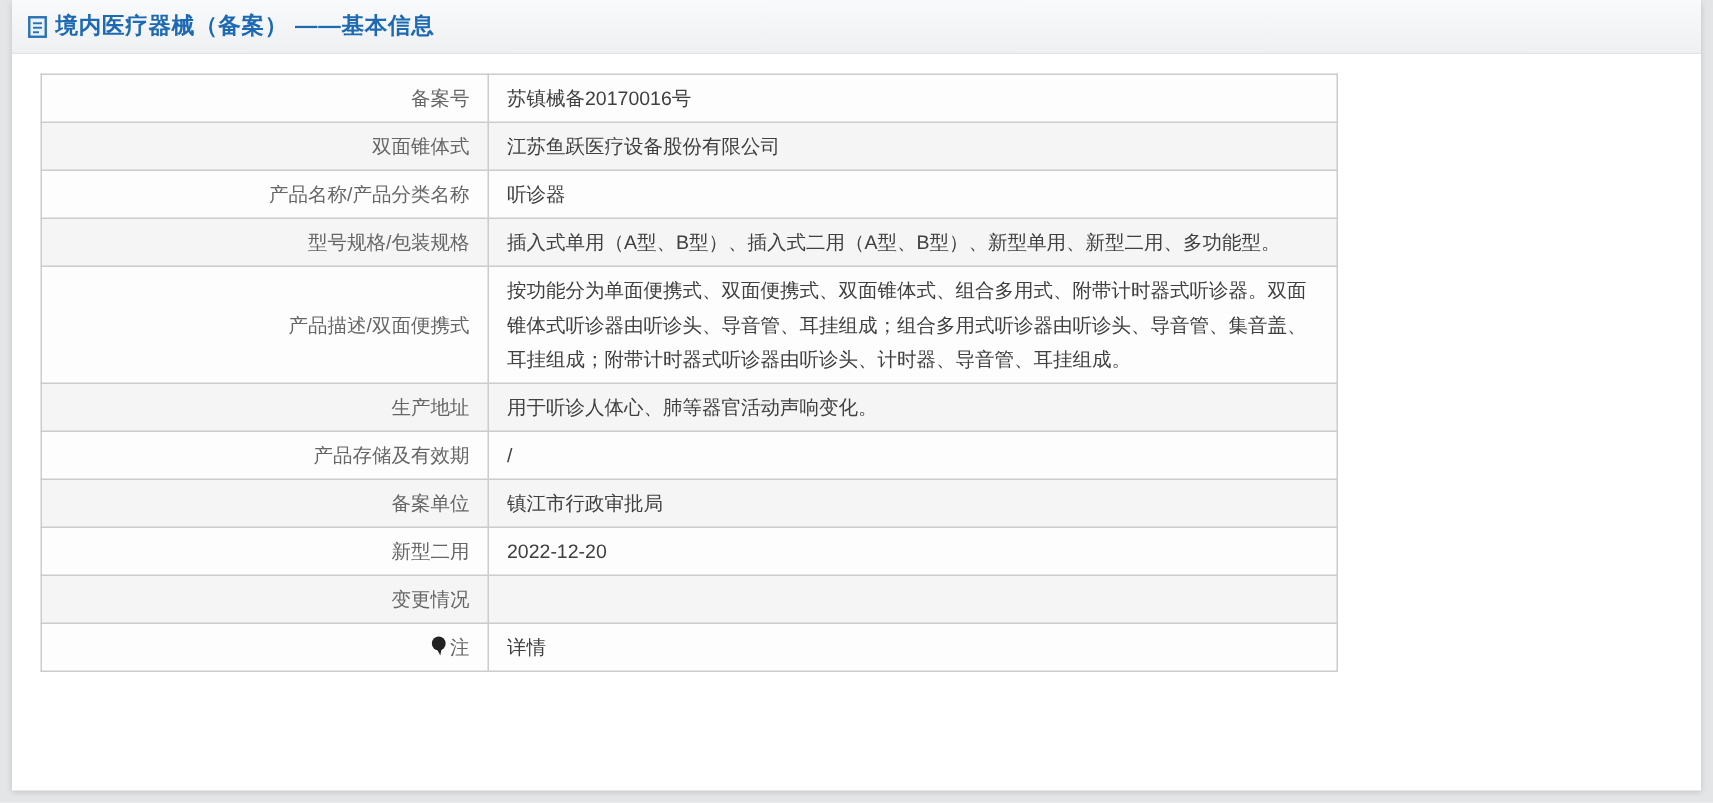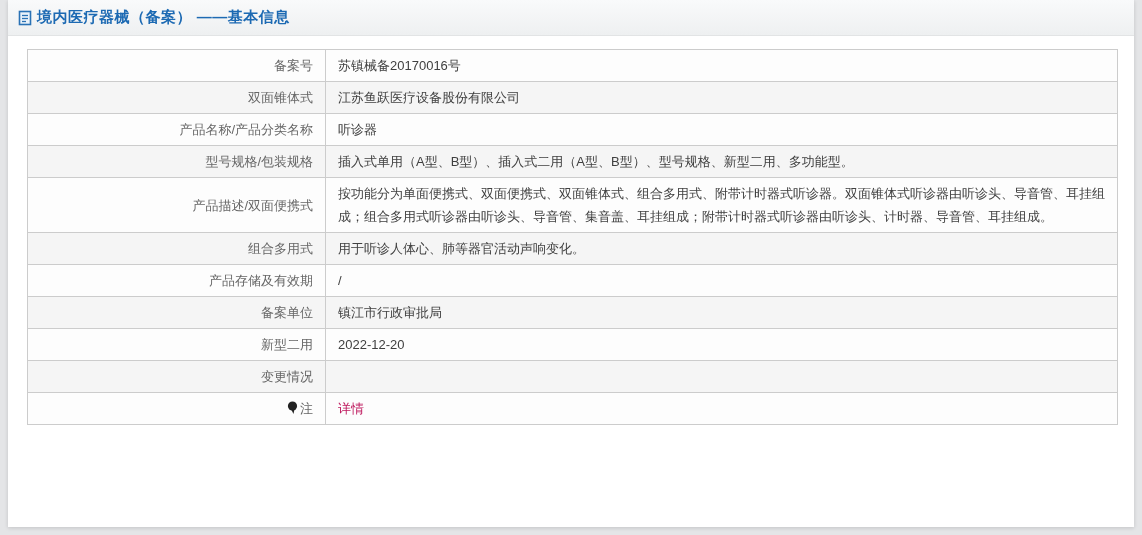--- a/index.html
+++ b/index.html
@@ -28,41 +28,41 @@
   .title {
     color: #1d6ab3;
     font-size: 15px;
     font-weight: bold;
     letter-spacing: 0.5px;
   }
   table.info-table {
     border-collapse: collapse;
     table-layout: fixed;
     margin: 13px 16px 0 19px;
-    width: 1091px;
+    width: 865px;
     font-size: 13px;
     background: #ffffff;
   }
   table.info-table td {
     border: 1px solid #cccccc;
     padding: 4px 12px;
     line-height: 23px;
     vertical-align: middle;
   }
   td.label {
     width: 298px;
     text-align: right;
     color: #666666;
     background: transparent;
   }
   td.value { color: #404040; }
   tr:nth-child(even) { background: #f5f5f5; }
   tr:nth-child(odd)  { background: #fdfdfd; }
   a.details-link {
-    color: #be185d;
+    color: #404040;
     text-decoration: none;
     cursor: pointer;
   }
   .pin { display: inline-flex; vertical-align: -2px; margin-right: 2px; }
 </style>
 </head>
 <body>
 
 <div class="card">
   <div class="section-header">
@@ -86,28 +86,28 @@
         <tr>
     <td class="label"><span>双面锥体式</span></td>
     <td class="value">江苏鱼跃医疗设备股份有限公司</td>
   </tr>
         <tr>
     <td class="label"><span>产品名称/产品分类名称</span></td>
     <td class="value">听诊器</td>
   </tr>
         <tr>
     <td class="label"><span>型号规格/包装规格</span></td>
-    <td class="value">插入式单用（A型、B型）、插入式二用（A型、B型）、型号规格、新型二用、多功能型。</td>
+    <td class="value">插入式单用（A型、B型）、插入式二用（A型、B型）、新型单用、新型二用、多功能型。</td>
   </tr>
         <tr>
     <td class="label"><span>产品描述/双面便携式</span></td>
     <td class="value">按功能分为单面便携式、双面便携式、双面锥体式、组合多用式、附带计时器式听诊器。双面锥体式听诊器由听诊头、导音管、耳挂组成；组合多用式听诊器由听诊头、导音管、集音盖、耳挂组成；附带计时器式听诊器由听诊头、计时器、导音管、耳挂组成。</td>
   </tr>
         <tr>
-    <td class="label"><span>组合多用式</span></td>
+    <td class="label"><span>生产地址</span></td>
     <td class="value">用于听诊人体心、肺等器官活动声响变化。</td>
   </tr>
         <tr>
     <td class="label"><span>产品存储及有效期</span></td>
     <td class="value">/</td>
   </tr>
         <tr>
     <td class="label"><span>备案单位</span></td>
     <td class="value">镇江市行政审批局</td>
   </tr>

